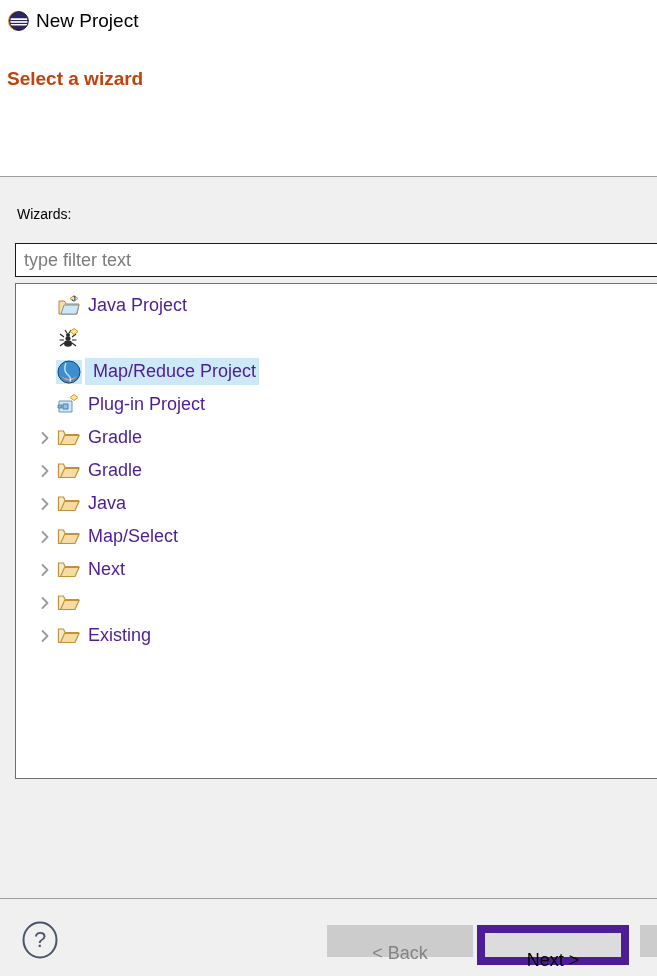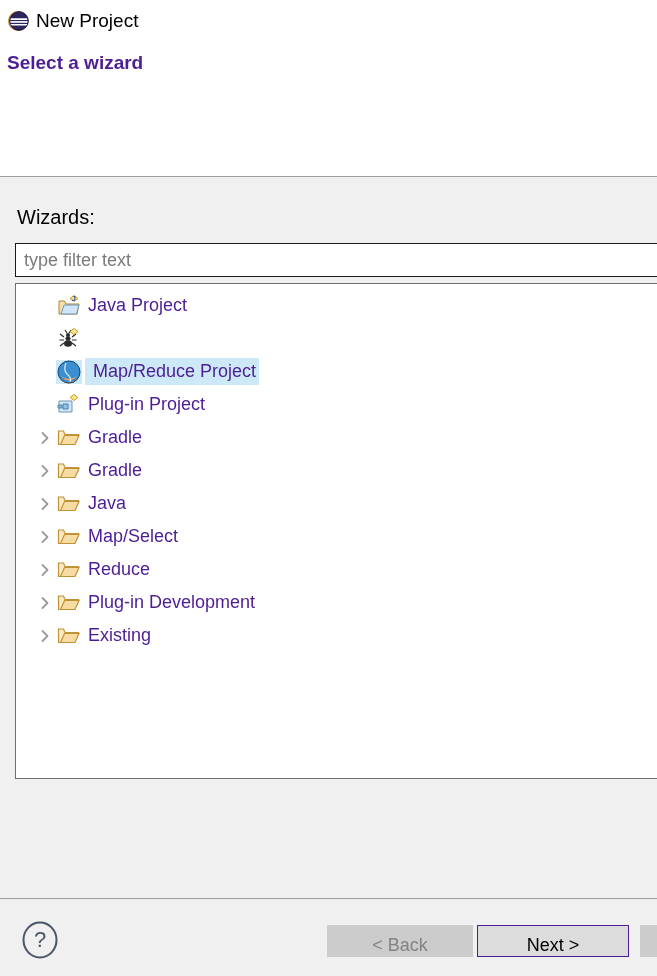--- a/index.html
+++ b/index.html
@@ -36,44 +36,44 @@
     display: block;
   }
   #title-text {
     font-size: 19px;
     color: #000000;
     line-height: 22px;
     white-space: nowrap;
   }
   #page-heading {
     position: absolute;
-    left: 7px; top: 52px;
+    left: 7px; top: 68px;
     font-size: 19px;
     font-weight: bold;
-    color: #4c1d95;
+    color: #c2410c;
     white-space: nowrap;
   }
   #title-separator {
     position: absolute;
     left: 0; top: 176px;
     width: 657px; height: 1px;
     background: #9e9e9e;
   }
 
   
   #body-panel {
     position: absolute;
     left: 0; top: 177px;
     width: 657px; height: 721px;
     background: #f0f0f0;
   }
   #wizards-label {
     position: absolute;
     left: 17px; top: 206px;
-    font-size: 20px;
+    font-size: 14px;
     color: #000000;
     white-space: nowrap;
   }
 
   
   #filter-input {
     position: absolute;
     left: 15px; top: 243px;
     width: 656px; height: 34px;
     box-sizing: border-box;
@@ -172,35 +172,35 @@
 
   .wiz-button {
     position: absolute;
     top: 925px;
     height: 32px;
     box-sizing: border-box;
     font-family: "Liberation Sans", sans-serif;
     font-size: 18px;
     text-align: center;
     line-height: 30px;
-    padding: 4px;
+    padding: 12px;
   }
   #back-button {
     left: 327px;
     width: 146px;
     background: #cccccc;
     border: 1px solid #cccccc;
     color: #838383;
     cursor: default;
   }
   #next-button {
     left: 477px;
     width: 152px;
     background: #dcdcdc;
-    border: 1px solid #4c1d95;
+    border: 8px solid #4c1d95;
     color: #000000;
     cursor: pointer;
   }
   #finish-button {
     left: 640px;
     width: 146px;
     background: #cccccc;
     border: 1px solid #cccccc;
     color: #838383;
     cursor: default;
@@ -364,35 +364,34 @@
           <svg viewBox="0 0 12 16" width="12" height="16">
             <path d="M3.5 3 L8.5 8 L3.5 13" stroke="#9b9b9b" stroke-width="1.8" fill="none" stroke-linecap="round" stroke-linejoin="round"></path>
           </svg>
         </span>
         <span class="tree-icon">
           <svg viewBox="0 0 24 20" width="24" height="20">
             <path d="M1.5 3 L1.5 16.5 L17 16.5 L21.5 6.5 L8 6.5 L6.5 3 Z" fill="#fbe9c4" stroke="#c09238" stroke-width="1.2"></path>
             <path d="M3.5 16.5 L7.5 7.5 L22 7.5 L18 16.5 Z" fill="#f6dca2" stroke="#c09238" stroke-width="1.2"></path>
           </svg>
         </span>
-        <span class="tree-label">Reduce</span>
-      </div>
-      <div class="tree-row">
-        <span class="tree-chevron">
-          <svg viewBox="0 0 12 16" width="12" height="16">
-            <path d="M3.5 3 L8.5 8 L3.5 13" stroke="#9b9b9b" stroke-width="1.8" fill="none" stroke-linecap="round" stroke-linejoin="round"></path>
-          </svg>
-        </span>
-        <span class="tree-icon">
-          <svg viewBox="0 0 24 20" width="24" height="20">
-            <path d="M1.5 3 L1.5 16.5 L17 16.5 L21.5 6.5 L8 6.5 L6.5 3 Z" fill="#fbe9c4" stroke="#c09238" stroke-width="1.2"></path>
-            <path d="M3.5 16.5 L7.5 7.5 L22 7.5 L18 16.5 Z" fill="#f6dca2" stroke="#c09238" stroke-width="1.2"></path>
-          </svg>
-        </span>
-        <span class="tree-label">Plug-in Development</span>
+        <span class="tree-label">Next</span>
+      </div>
+      <div class="tree-row">
+        <span class="tree-chevron">
+          <svg viewBox="0 0 12 16" width="12" height="16">
+            <path d="M3.5 3 L8.5 8 L3.5 13" stroke="#9b9b9b" stroke-width="1.8" fill="none" stroke-linecap="round" stroke-linejoin="round"></path>
+          </svg>
+        </span>
+        <span class="tree-icon">
+          <svg viewBox="0 0 24 20" width="24" height="20">
+            <path d="M1.5 3 L1.5 16.5 L17 16.5 L21.5 6.5 L8 6.5 L6.5 3 Z" fill="#fbe9c4" stroke="#c09238" stroke-width="1.2"></path>
+            <path d="M3.5 16.5 L7.5 7.5 L22 7.5 L18 16.5 Z" fill="#f6dca2" stroke="#c09238" stroke-width="1.2"></path>
+          </svg>
+        </span>
       </div>
       <div class="tree-row">
         <span class="tree-chevron">
           <svg viewBox="0 0 12 16" width="12" height="16">
             <path d="M3.5 3 L8.5 8 L3.5 13" stroke="#9b9b9b" stroke-width="1.8" fill="none" stroke-linecap="round" stroke-linejoin="round"></path>
           </svg>
         </span>
         <span class="tree-icon">
           <svg viewBox="0 0 24 20" width="24" height="20">
             <path d="M1.5 3 L1.5 16.5 L17 16.5 L21.5 6.5 L8 6.5 L6.5 3 Z" fill="#fbe9c4" stroke="#c09238" stroke-width="1.2"></path>

